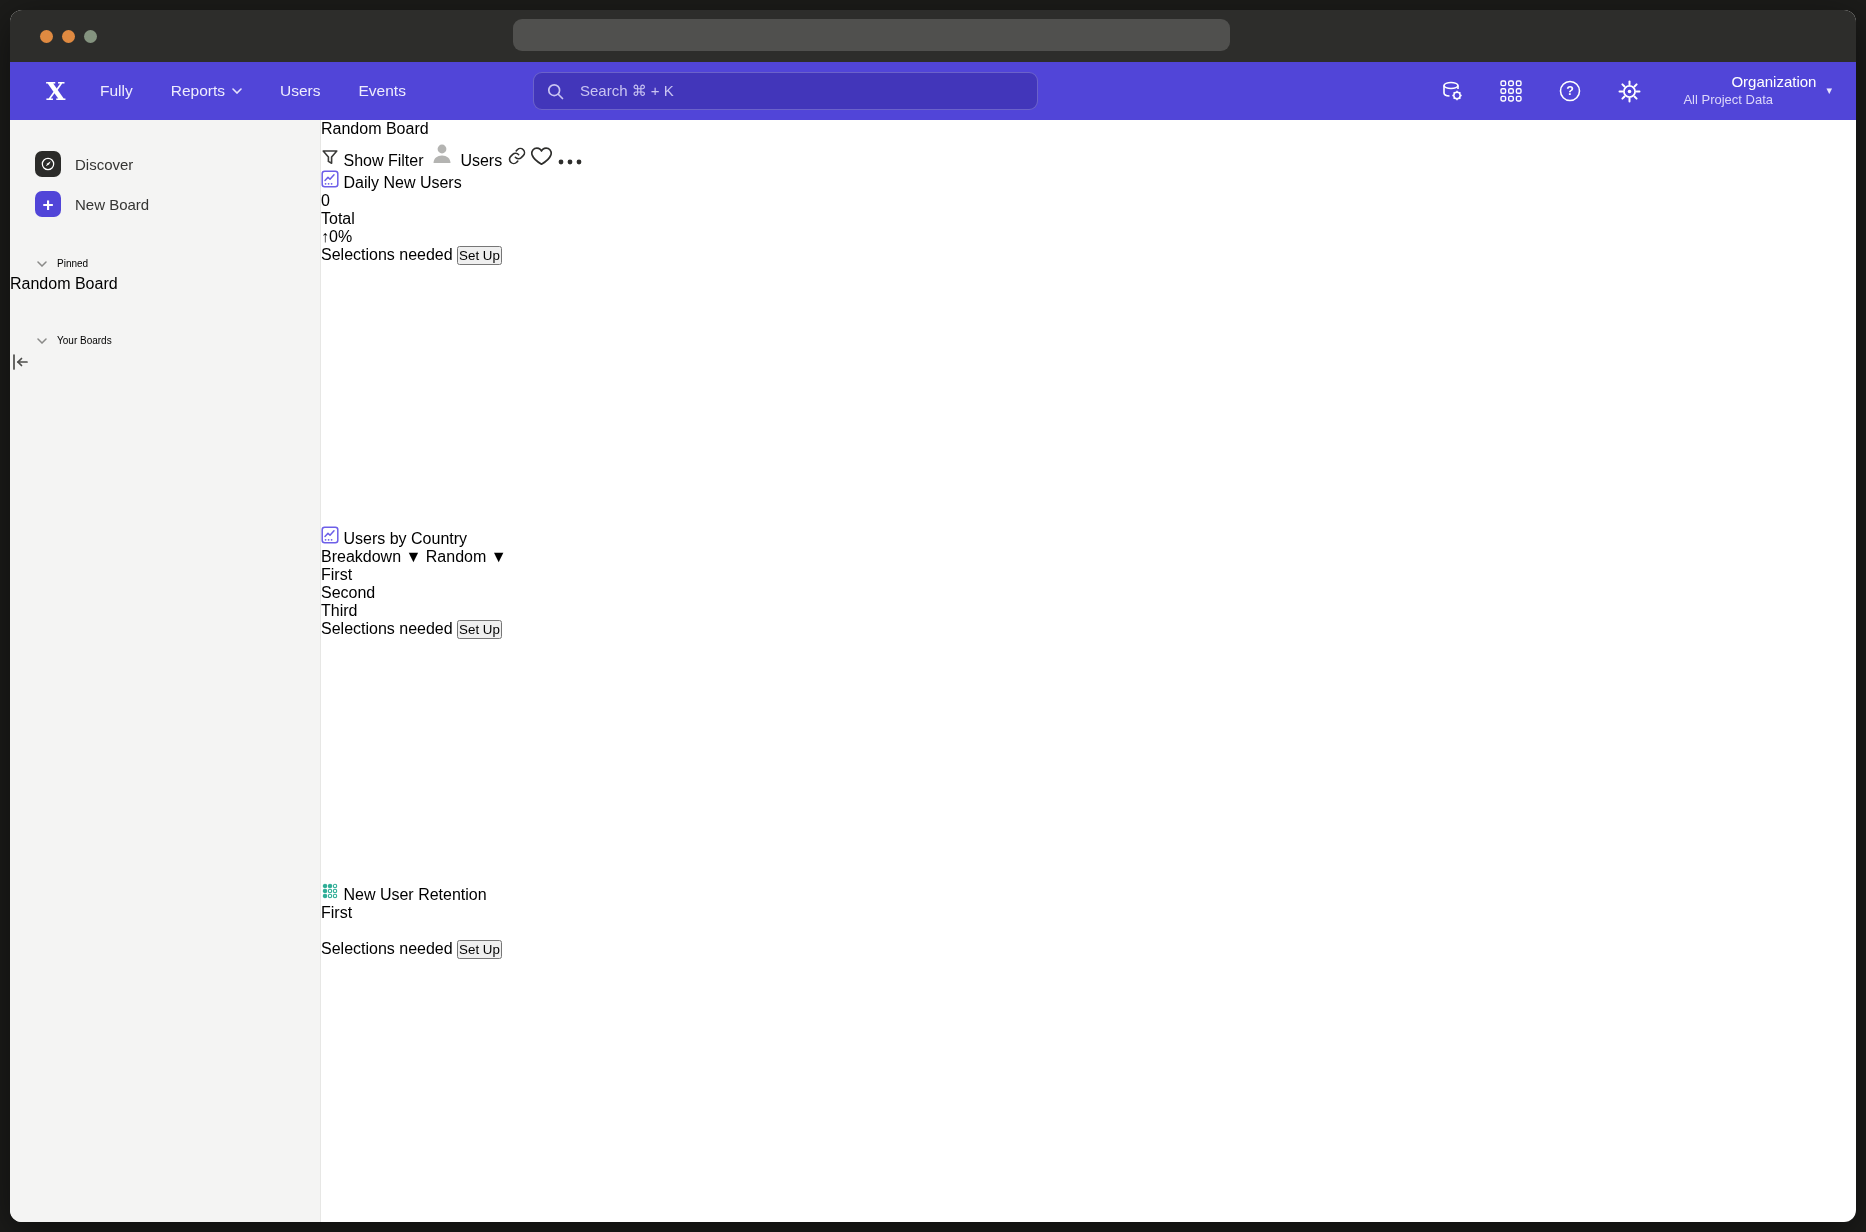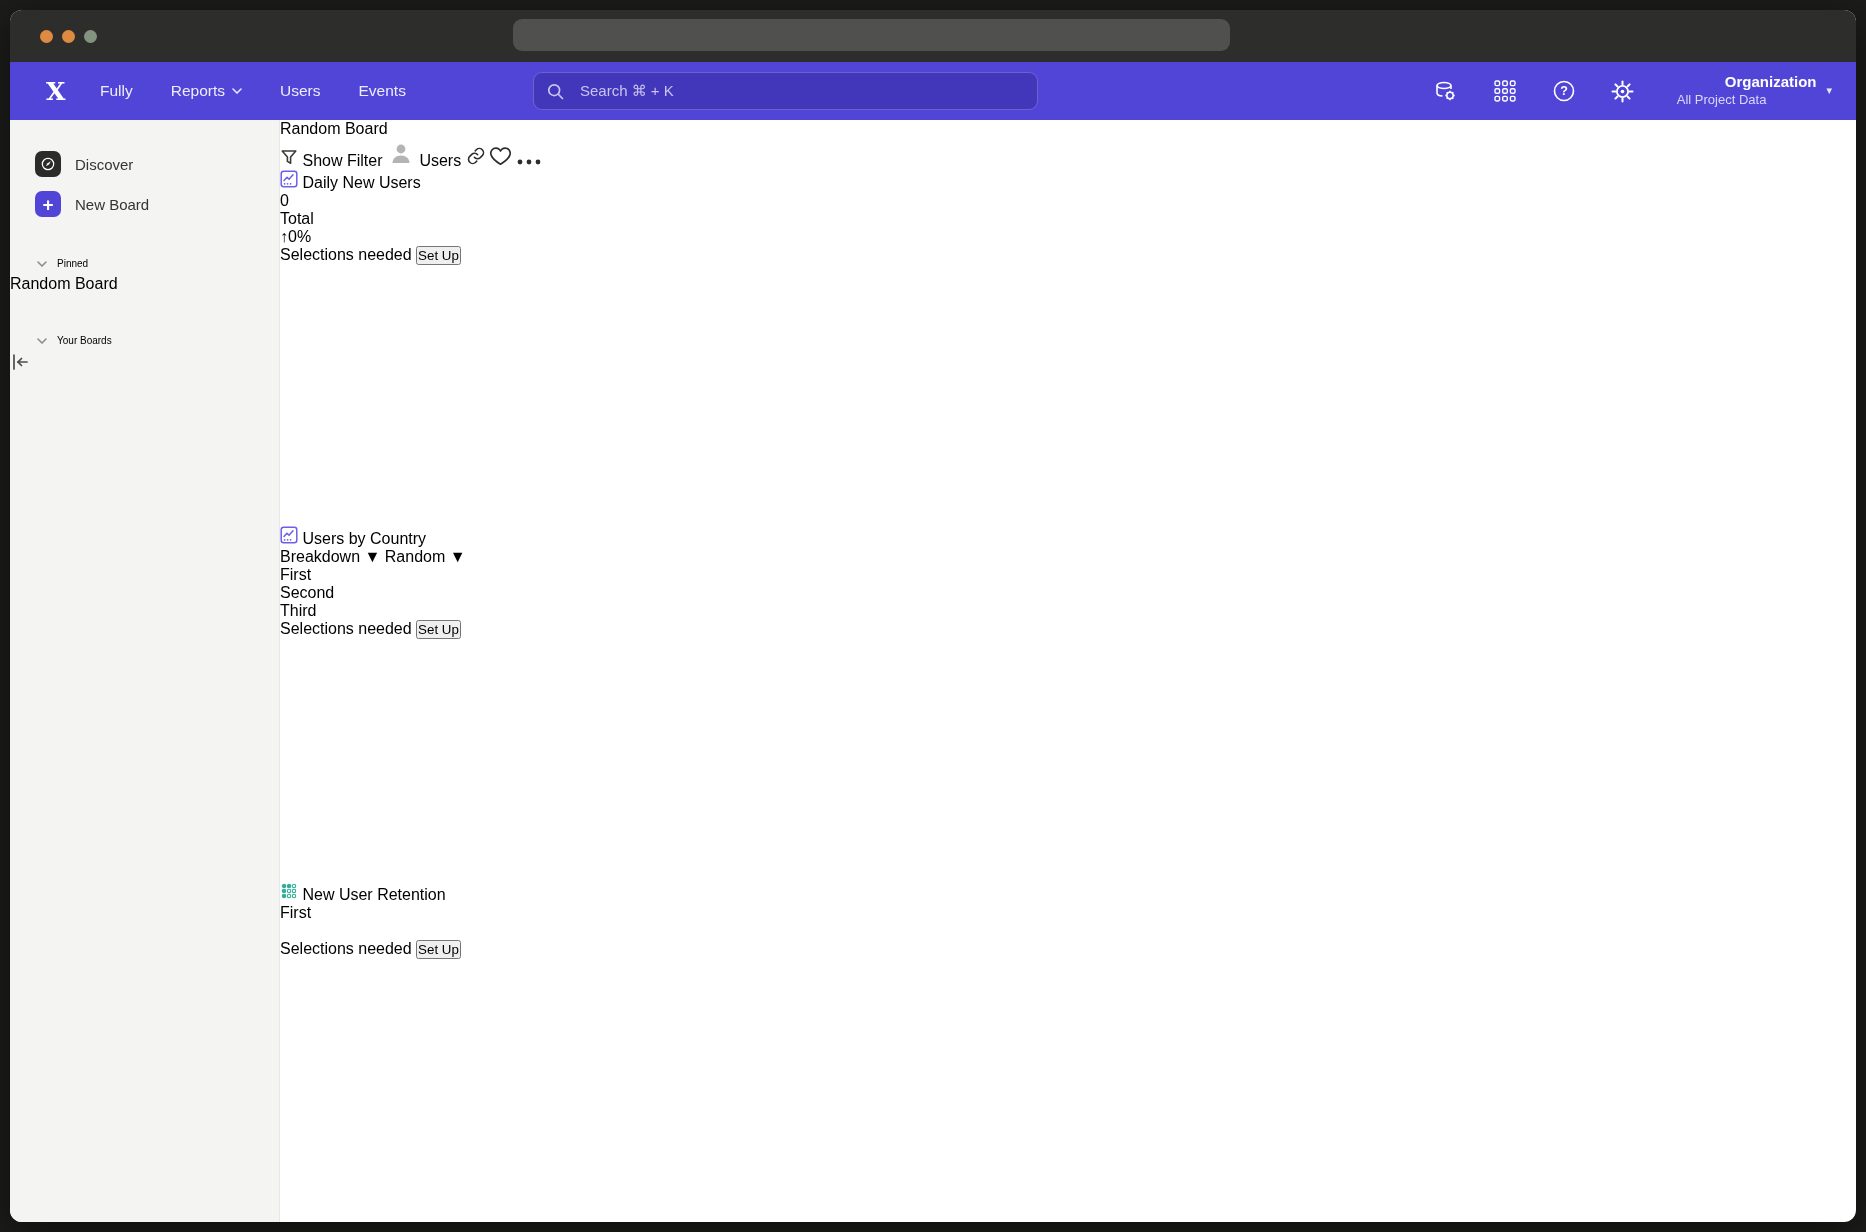--- a/index.html
+++ b/index.html
@@ -24,27 +24,27 @@
     font-weight:700; font-size:25px; line-height:1; }
   .nav-items { display:flex; align-items:center; gap:38px; margin-left:28px; }
   .nav-item { color:#eeecfd; font-size:15.5px; display:flex; align-items:center; gap:7px; cursor:default; }
   .search { position:absolute; left:523px; top:10px; width:505px; height:38px; border-radius:9px;
     background:rgba(15,5,80,.22); border:1px solid rgba(255,255,255,.22);
     display:flex; align-items:center; padding:0 13px; gap:16px; }
   .search-ph { color:#c9c4f2; font-size:15px; }
   .nav-right { position:absolute; right:24px; top:0; height:58px; display:flex; align-items:center; gap:33px; }
   .nav-ic { width:26px; height:26px; display:flex; align-items:center; justify-content:center; }
   .org { display:flex; align-items:center; gap:10px; margin-left:8px; }
-  .org-title { color:#fff; font-weight:700; font-size:15px; line-height:1.25;margin-left:48px; }
+  .org-title { color:#fff; font-weight:400; font-size:15px; line-height:1.25;margin-left:48px; }
   .org-sub { color:#dcd7fa; font-size:13px; line-height:1.3; }
   .org-caret { color:#e8e5fc; font-size:11px; }
 
   
   .shell { position:relative; height:1102px; display:flex; }
-  .sidebar { position:relative; width:270px; background:#f4f4f3; border-right:1px solid #e7e7e5; flex:none; }
+  .sidebar { position:relative; width:311px; background:#f4f4f3; border-right:1px solid #e7e7e5; flex:none; }
   .sb-item { display:flex; align-items:center; gap:14px; margin:0 0 0 25px; height:40px; }
   .sb-item.first { margin-top:24px; }
   .sb-ic { width:26px; height:26px; border-radius:7px; display:flex; align-items:center;
     justify-content:center; flex:none; }
   .sb-ic.dark { background:#2b2b29; }
   .sb-ic.purple { background:#5145d8; color:#fff; font-size:19px; font-weight:700; line-height:1; }
   .sb-label { font-size:15px; color:#35;} .sb-label{color:#353533;}
   .sb-sect { display:flex; align-items:center; gap:10px; margin:34px 0 6px 27px;
     font-size:10px; color:#45454") } .sb-sect{color:#454543;}
   .sb-sel { height:34px; margin:4px 18px 0 0; background:#e6e6e4; border-radius:0 17px 17px 0;

